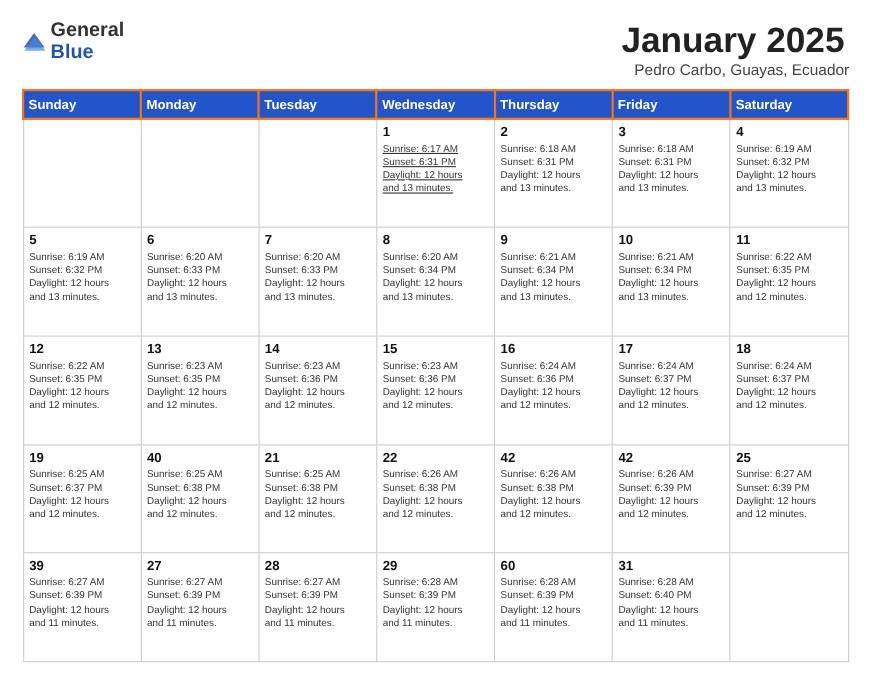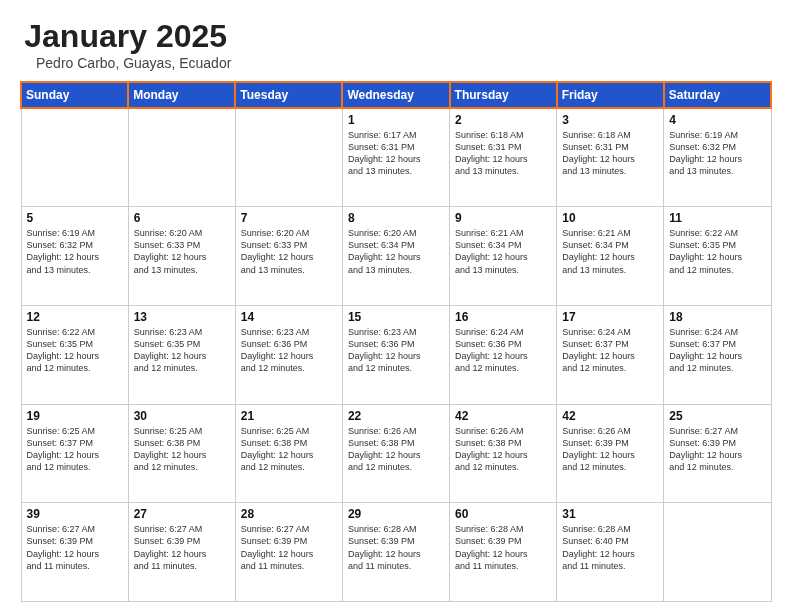--- a/index.html
+++ b/index.html
@@ -107,20 +107,30 @@
       width: 100%;
       border-collapse: collapse;
       flex: 1;
     }
   </style>
 </head>
 <body>
 
 <div class="page">
   <div class="header">
+    <div class="logo">
+      <svg class="logo-icon" viewBox="0 0 30 30">
+        <polygon points="2,22 15,4 28,22" fill="#2255aa" opacity="0.85"></polygon>
+        <polygon points="6,26 19,8 32,26" fill="#4488dd" opacity="0.7" transform="translate(-3,0)"></polygon>
+      </svg>
+      <div class="logo-text">
+        <span class="logo-general">General</span>
+        <span class="logo-blue">Blue</span>
+      </div>
+    </div>
     <div class="title-block">
       <div class="title-month">January 2025</div>
       <div class="title-location">Pedro Carbo, Guayas, Ecuador</div>
     </div>
   </div>
 
   <table class="calendar">
     <thead>
       <tr>
         <th>Sunday</th>
@@ -132,21 +142,21 @@
         <th>Saturday</th>
       </tr>
     </thead>
     <tbody id="calendar-body">
     <tr>
           <td class="empty"></td>
           <td class="empty"></td>
           <td class="empty"></td>
           <td>
             <span class="day-num">1</span>
-            <div class="day-info" style="white-space: pre-line;">Sunrise: 6:17 AM
+            <div class="day-info" style="white-space: pre-line; text-decoration: underline;">Sunrise: 6:17 AM
 Sunset: 6:31 PM
 Daylight: 12 hours
 and 13 minutes.</div>
           </td>
           <td>
             <span class="day-num">2</span>
             <div class="day-info" style="white-space: pre-line;">Sunrise: 6:18 AM
 Sunset: 6:31 PM
 Daylight: 12 hours
 and 13 minutes.</div>
@@ -270,21 +280,21 @@
         </tr>
         <tr>
           <td>
             <span class="day-num">19</span>
             <div class="day-info" style="white-space: pre-line;">Sunrise: 6:25 AM
 Sunset: 6:37 PM
 Daylight: 12 hours
 and 12 minutes.</div>
           </td>
           <td>
-            <span class="day-num">30</span>
+            <span class="day-num">40</span>
             <div class="day-info" style="white-space: pre-line;">Sunrise: 6:25 AM
 Sunset: 6:38 PM
 Daylight: 12 hours
 and 12 minutes.</div>
           </td>
           <td>
             <span class="day-num">21</span>
             <div class="day-info" style="white-space: pre-line;">Sunrise: 6:25 AM
 Sunset: 6:38 PM
 Daylight: 12 hours

